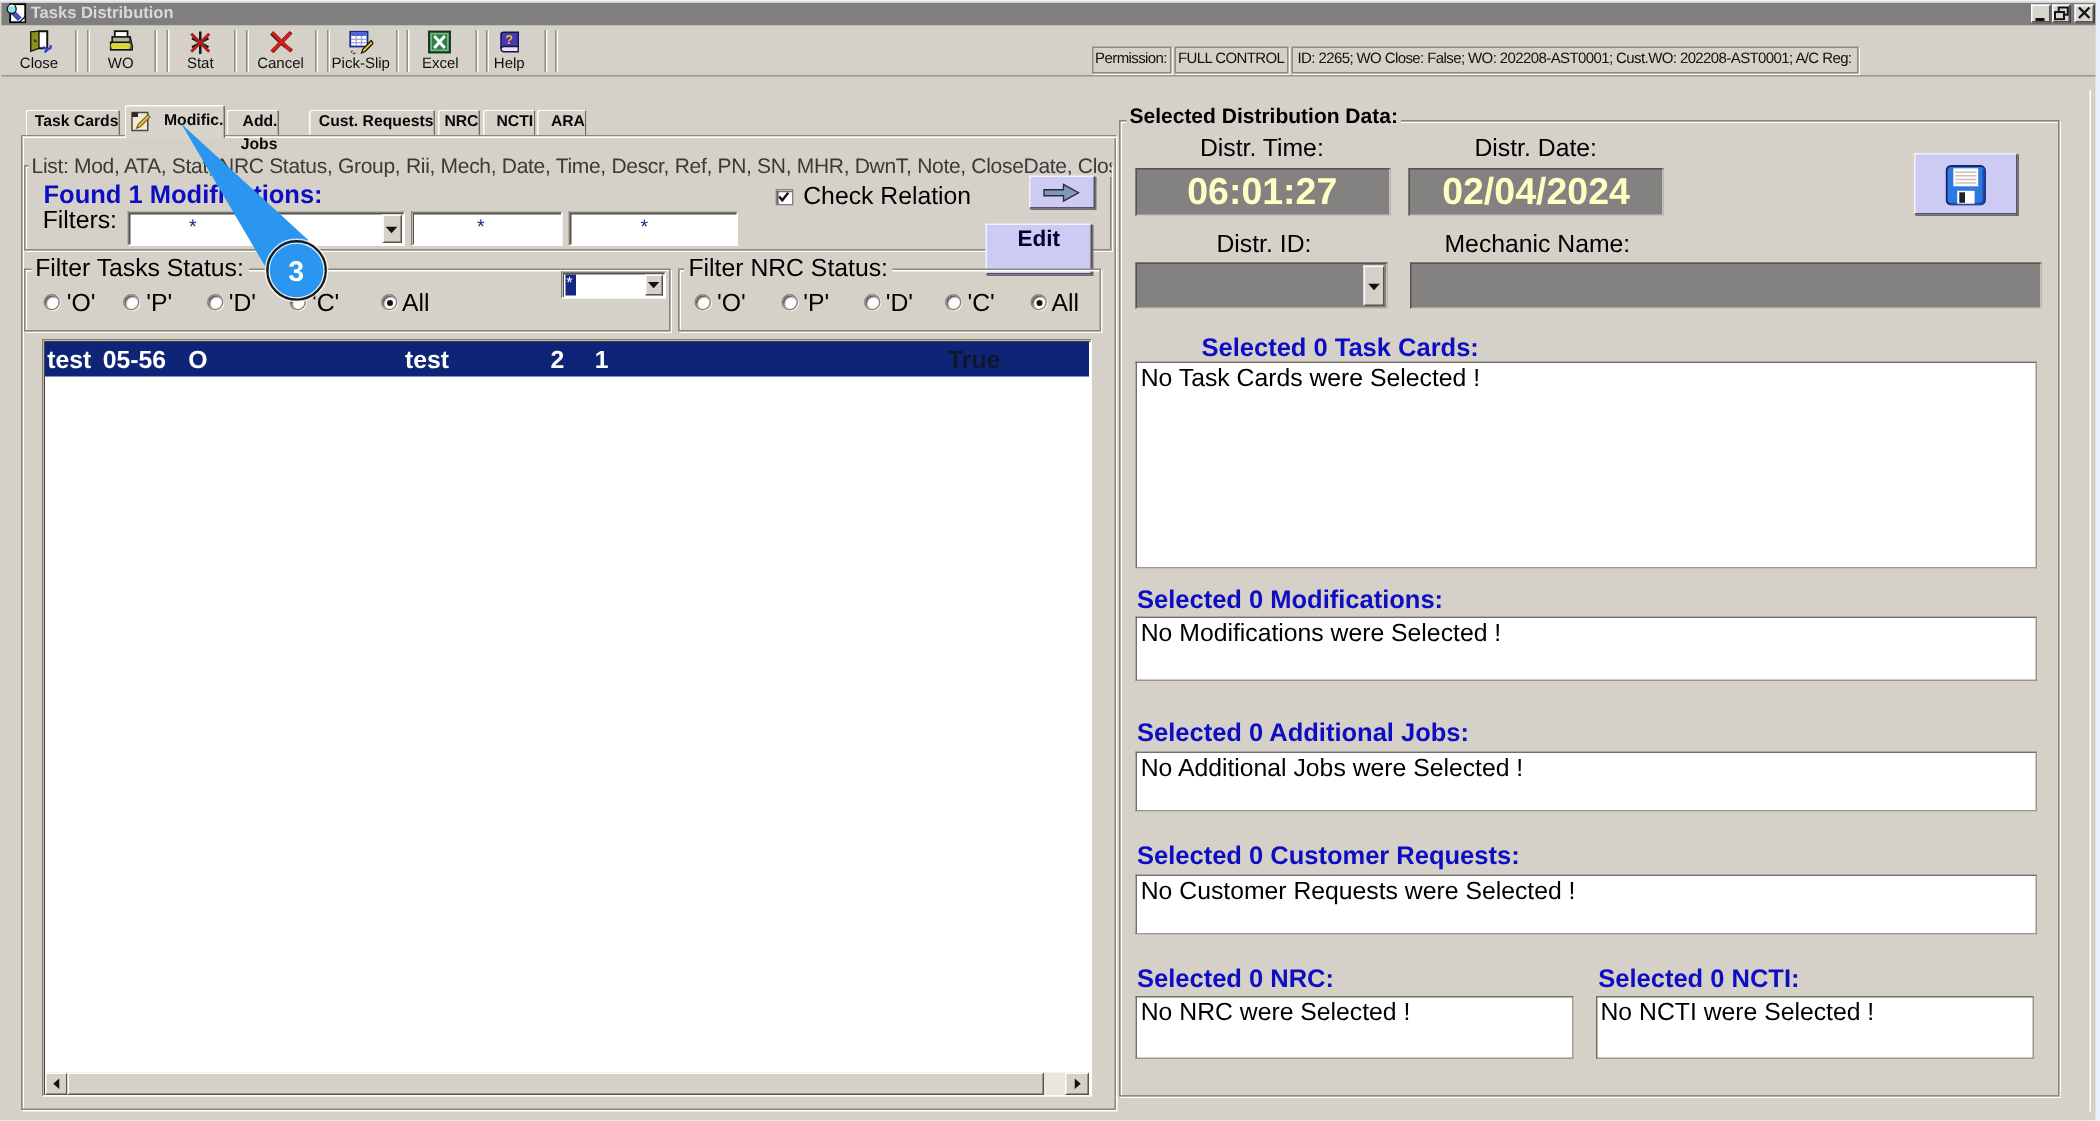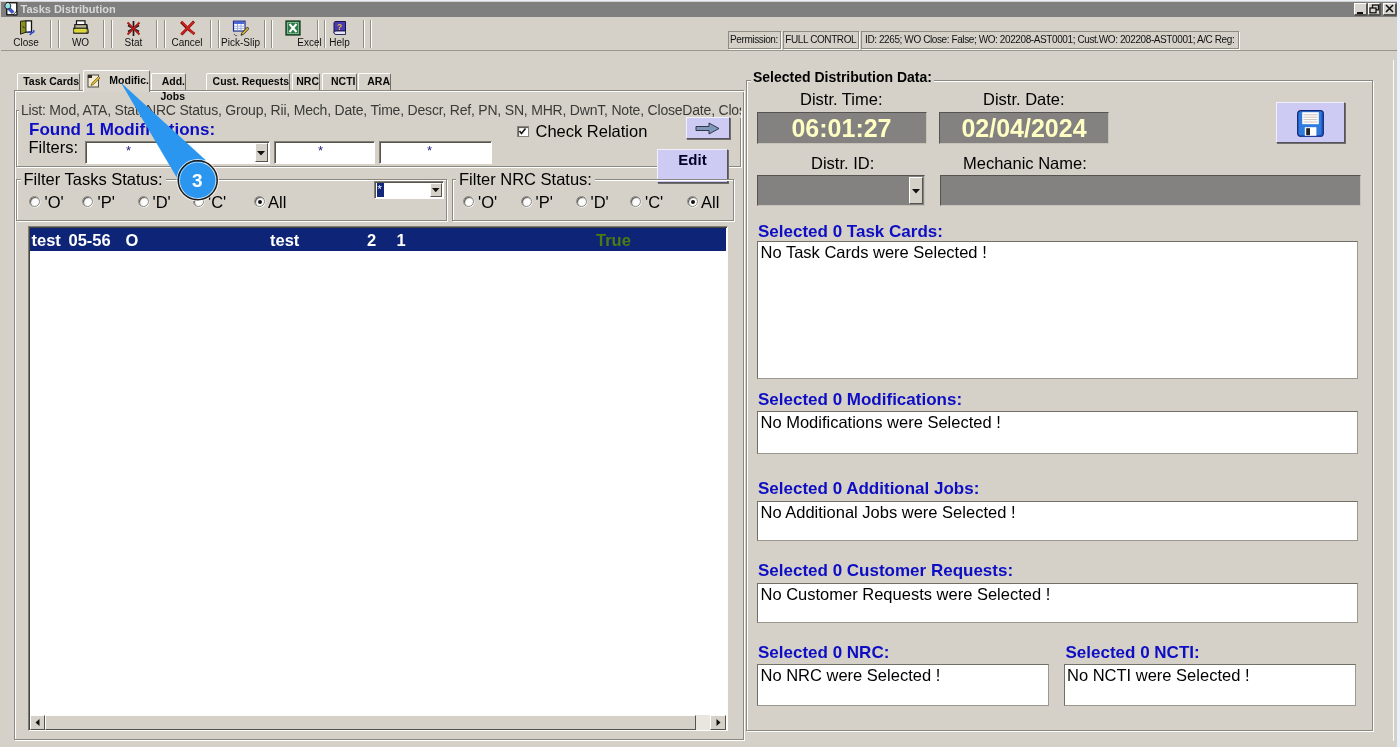--- a/index.html
+++ b/index.html
@@ -119,21 +119,21 @@
       <path d="M2 3 Q2 1.5 4 1.5 L13.5 1.5 L13.5 11 L4 11 Q2 11 2 12.5 Z" fill="#4a3ab0" stroke="#16164e" stroke-width="1"></path>
       <path d="M2 12.5 Q2 11 4 11 L13.5 11 L13.5 14.5 L4 14.5 Q2 14.5 2 12.5" fill="#e8e6f2" stroke="#16164e" stroke-width="0.9"></path>
       <text x="7.5" y="9.5" font-size="8.5" font-weight="bold" fill="#e8c030" text-anchor="middle" font-family="Liberation Sans,sans-serif">?</text>
     </svg>
 </div>
 <div class="tblbl" style="left:2px;top:37px;width:48px;">Close</div>
 <div class="tblbl" style="left:58px;top:37px;width:45px;">WO</div>
 <div class="tblbl" style="left:111px;top:37px;width:45px;">Stat</div>
 <div class="tblbl" style="left:164px;top:37px;width:46px;">Cancel</div>
 <div class="tblbl" style="left:218px;top:37px;width:45px;">Pick-Slip</div>
-<div class="tblbl" style="left:271px;top:37px;width:45px;margin-left:16px;">Excel</div>
+<div class="tblbl" style="left:271px;top:37px;width:45px;">Excel</div>
 <div class="tblbl" style="left:317px;top:37px;width:45px;">Help</div>
 
 <div class="pbox" style="left:727.5px;width:53px;text-align:center;">Permission:</div>
 <div class="pbox" style="left:783px;width:75.5px;text-align:center;">FULL CONTROL</div>
 <div class="pbox" style="left:861px;width:377.5px;padding-left:3px;">ID: 2265; WO Close: False; WO: 202208-AST0001; Cust.WO: 202208-AST0001; A/C Reg:</div>
 
 <div class="ab et" style="left:13.8px;top:90px;width:730.5px;height:650px;border-top:none;"></div>
 <div class="ab" style="left:13.8px;top:90px;width:730px;height:1px;background:#8b887f;"></div>
 <div class="ab" style="left:14.8px;top:91px;width:729px;height:1px;background:#fff;"></div>
 
@@ -224,21 +224,21 @@
 <div class="rlbl" style="left:701px;top:192.5px;">All</div>
 
 <div class="ab" style="left:27.5px;top:226px;width:700px;height:505px;background:#fff;border:1px solid #7e7c73;border-bottom-color:#fcfcfa;border-right-color:#fcfcfa;box-shadow:inset 1px 1px 0 #44433e;"></div>
 <div class="ab" style="left:29.5px;top:228px;width:696px;height:22.5px;background:#0e2476;"></div>
 <div class="lbl" style="left:31.5px;top:231px;font-size:16.5px;font-weight:bold;color:#fff;z-index:2;">test</div>
 <div class="lbl" style="left:68.5px;top:231px;font-size:16.5px;font-weight:bold;color:#fff;z-index:2;">05-56</div>
 <div class="lbl" style="left:125.5px;top:231px;font-size:16.5px;font-weight:bold;color:#fff;z-index:2;">O</div>
 <div class="lbl" style="left:270px;top:231px;font-size:16.5px;font-weight:bold;color:#fff;z-index:2;">test</div>
 <div class="lbl" style="left:367px;top:231px;font-size:16.5px;font-weight:bold;color:#fff;z-index:2;">2</div>
 <div class="lbl" style="left:396.5px;top:231px;font-size:16.5px;font-weight:bold;color:#fff;z-index:2;">1</div>
-<div class="lbl" style="left:596px;top:231px;font-size:16.5px;font-weight:bold;color:#4d7c0f;z-index:2;">True</div>
+<div class="lbl" style="left:632px;top:231px;font-size:16.5px;font-weight:bold;color:#0f172a;z-index:2;">True</div>
 
 <div class="ab" style="left:29.5px;top:715px;width:696px;height:15px;background:#e9e6e0;"></div>
 <div class="ab" style="left:29.5px;top:715px;width:15.5px;height:15px;background:#d5d1c8;border:1px solid;border-color:#fdfdfb #55544e #55544e #fdfdfb;">
 <svg width="5" height="7" viewBox="0 0 5 7" style="position:absolute;left:4px;top:3px;">
       <polygon points="4.5,0 4.5,7 0.5,3.5" fill="#111"></polygon>
     </svg>
 </div>
 <div class="ab" style="left:710px;top:715px;width:15.5px;height:15px;background:#d5d1c8;border:1px solid;border-color:#fdfdfb #55544e #55544e #fdfdfb;">
 <svg width="5" height="7" viewBox="0 0 5 7" style="position:absolute;left:5px;top:3px;">
       <polygon points="0.5,0 0.5,7 4.5,3.5" fill="#111"></polygon>
@@ -266,21 +266,21 @@
 <div class="lbl" style="left:811px;top:153.5px;font-size:16.5px;">Distr. ID:</div>
 <div class="lbl" style="left:963px;top:153.5px;font-size:16.5px;">Mechanic Name:</div>
 <div class="gray3d" style="left:756.5px;top:174.5px;width:168.5px;height:31px;"></div>
 <div class="ab" style="left:908.5px;top:176.5px;width:14.5px;height:27px;background:#d5d1c8;border:1px solid;border-color:#fdfdfb #55544e #55544e #fdfdfb;">
 <svg width="9" height="5" viewBox="0 0 9 5" style="position:absolute;left:2px;top:11px;">
       <polygon points="0,0 8,0 4,4.5" fill="#111"></polygon>
     </svg>
 </div>
 <div class="gray3d" style="left:940px;top:174.5px;width:421px;height:31px;"></div>
 
-<div class="lbl blue" style="left:758px;top:222px;font-size:16.5px;">Selected 0 Task Cards:</div>
+<div class="lbl blue" style="left:801px;top:222px;font-size:16.5px;">Selected 0 Task Cards:</div>
 <div class="wbox" style="left:757px;top:240.5px;width:600.5px;height:138.5px;">No Task Cards were Selected !</div>
 <div class="lbl blue" style="left:758px;top:389.5px;font-size:16.5px;">Selected 0 Modifications:</div>
 <div class="wbox" style="left:757px;top:410.5px;width:600.5px;height:43px;">No Modifications were Selected !</div>
 <div class="lbl blue" style="left:758px;top:479px;font-size:16.5px;">Selected 0 Additional Jobs:</div>
 <div class="wbox" style="left:757px;top:500.5px;width:600.5px;height:40px;">No Additional Jobs were Selected !</div>
 <div class="lbl blue" style="left:758px;top:560.5px;font-size:16.5px;">Selected 0 Customer Requests:</div>
 <div class="wbox" style="left:757px;top:582.5px;width:600.5px;height:40.5px;">No Customer Requests were Selected !</div>
 <div class="lbl blue" style="left:758px;top:642.5px;font-size:16.5px;">Selected 0 NRC:</div>
 <div class="wbox" style="left:757px;top:663.5px;width:292px;height:42px;">No NRC were Selected !</div>
 <div class="lbl blue" style="left:1065.5px;top:642.5px;font-size:16.5px;">Selected 0 NCTI:</div>

